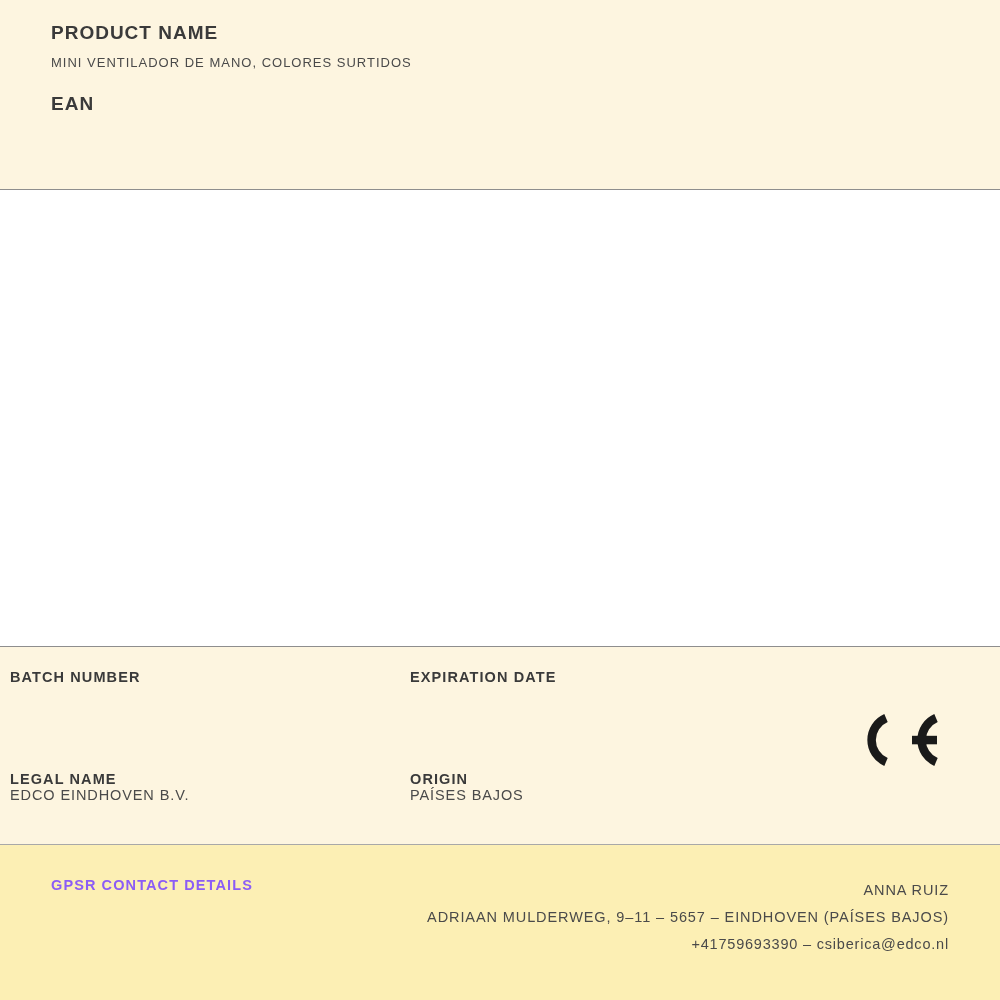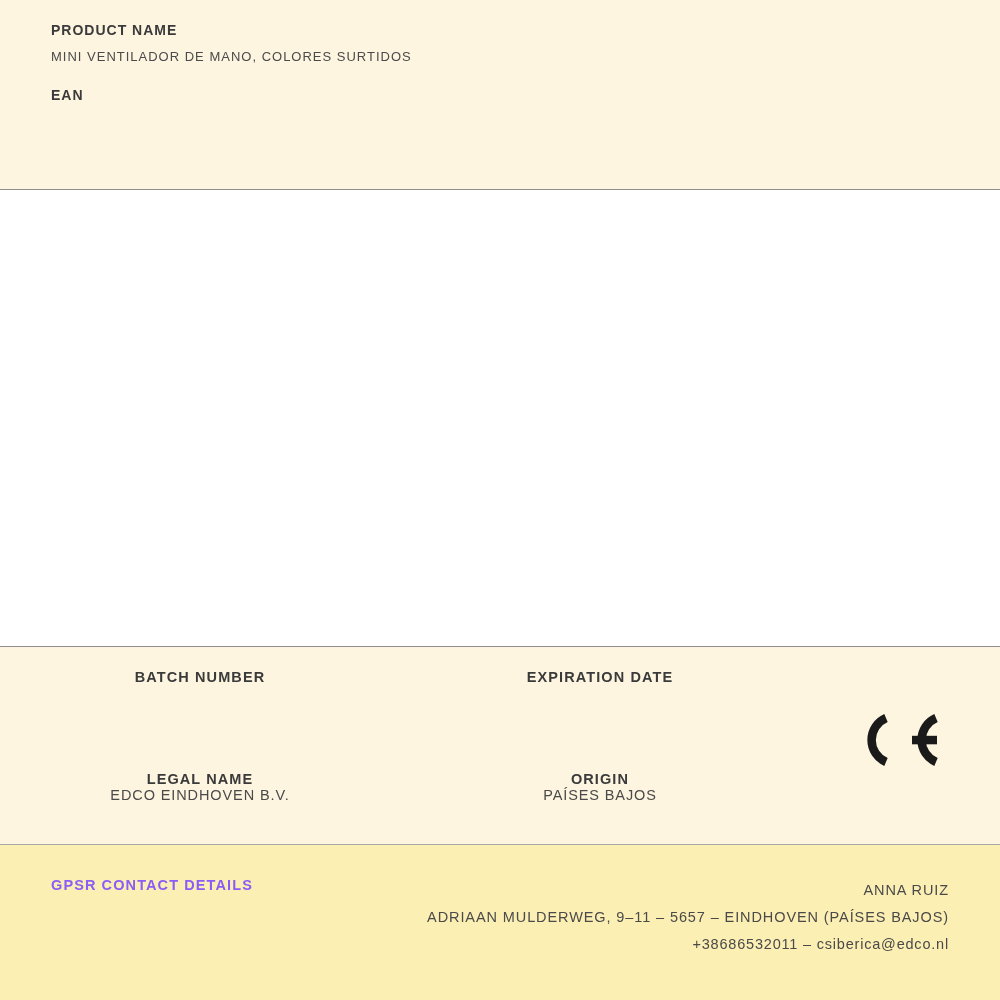--- a/index.html
+++ b/index.html
@@ -30,21 +30,21 @@
     box-sizing: border-box;
     height: 190px;
   }
   .field {
     padding-left: 51px;
   }
   .field + .field {
     margin-top: 23px;
   }
   .field-label {
-    font-size: 14px;
+    font-size: 19px;
     font-weight: bold;
     letter-spacing: 1.0px;
     color: #3a3a3a;
     text-transform: uppercase;
     margin-bottom: 11px;
   }
   .field-value {
     font-size: 13px;
     letter-spacing: 1.0px;
     color: #4a4a4a;
@@ -74,21 +74,21 @@
   }
   .details-grid {
     display: grid;
     grid-template-columns: 1fr 1fr;
     width: 800px;
     margin: 0 auto 0 0;
     padding-left: 0;
     text-align: center;
   }
   .detail-cell {
-    text-align: center;
+    text-align: left;
     padding: 0 10px;
     box-sizing: border-box;
   }
   .detail-label {
     font-size: 14.5px;
     font-weight: bold;
     letter-spacing: 1.1px;
     color: #3a3a3a;
     text-transform: uppercase;
   }
@@ -197,17 +197,17 @@
         <rect x="62" y="26.8" width="25" height="8.5" fill="#1a1a1a"></rect>
       </svg>
     </div>
   </div>
 
   <div class="footer">
     <div class="footer-label">GPSR CONTACT DETAILS</div>
     <div class="footer-lines">
       <div>ANNA RUIZ</div>
       <div>ADRIAAN MULDERWEG, 9–11 – 5657 – EINDHOVEN (PAÍSES BAJOS)</div>
-      <div class="lower">+38686532011 – csiberica@edco.nl</div>
+      <div class="lower">+41759693390 – csiberica@edco.nl</div>
     </div>
   </div>
 
 </div>
 
 </body></html>

